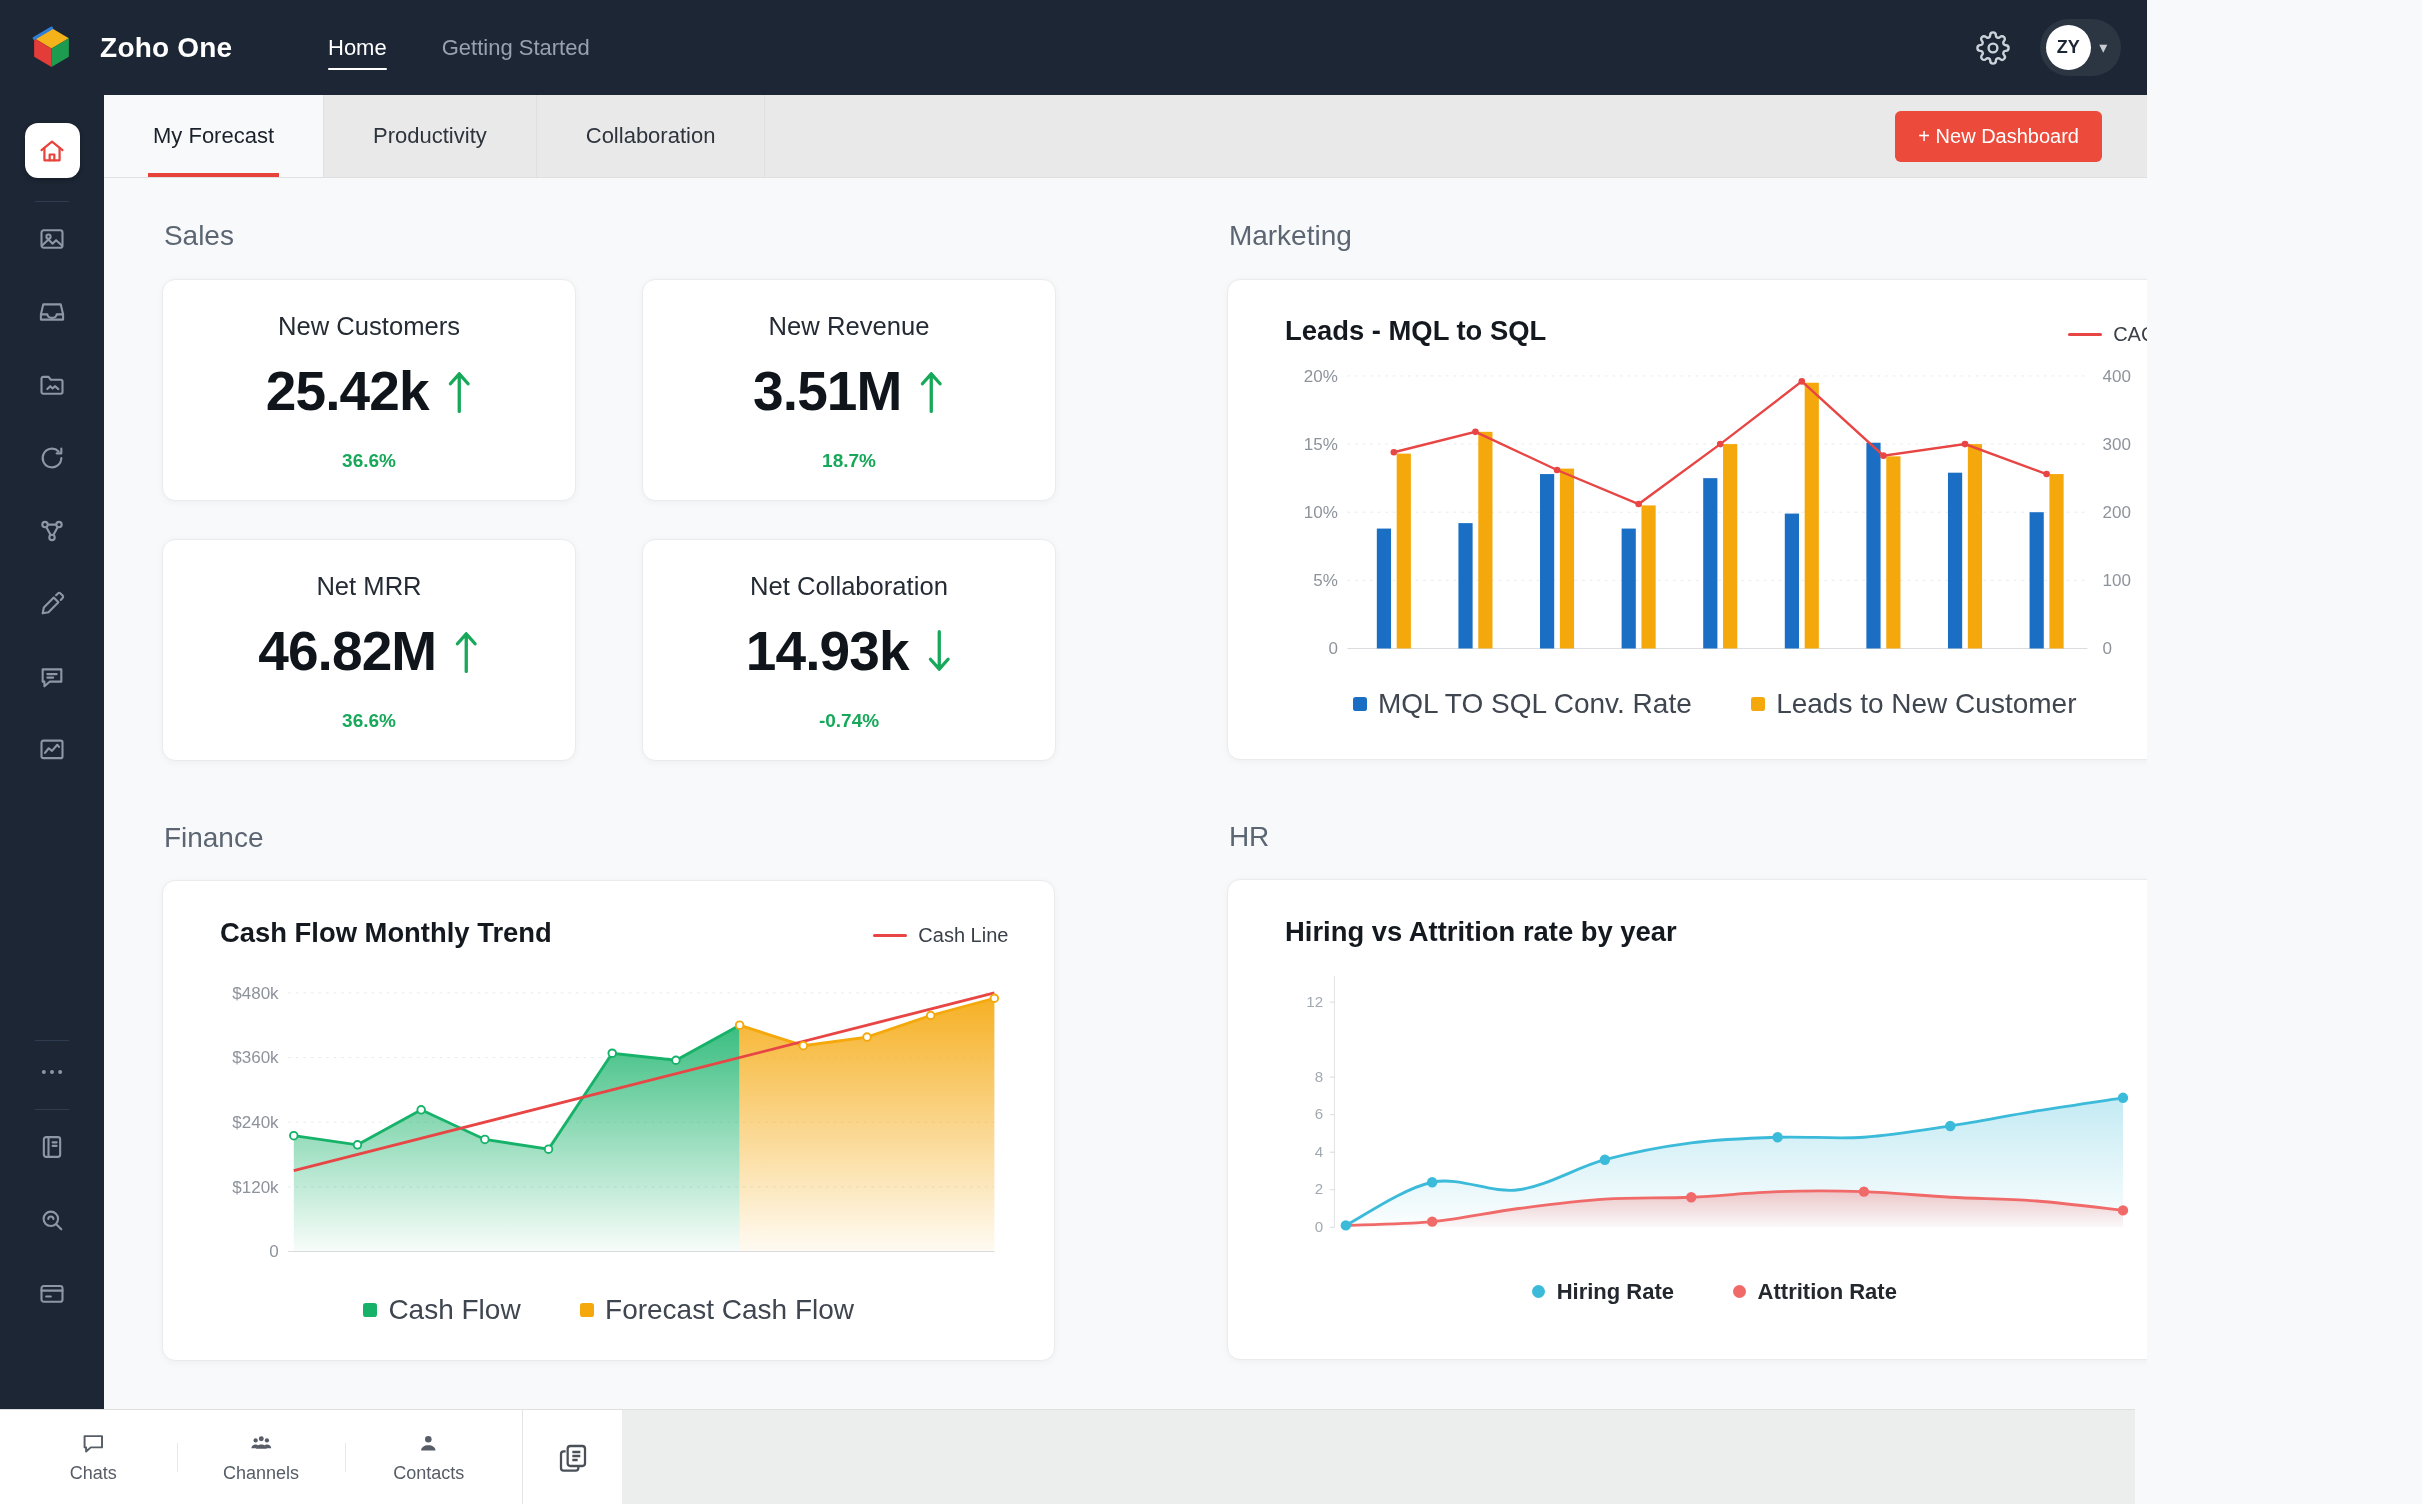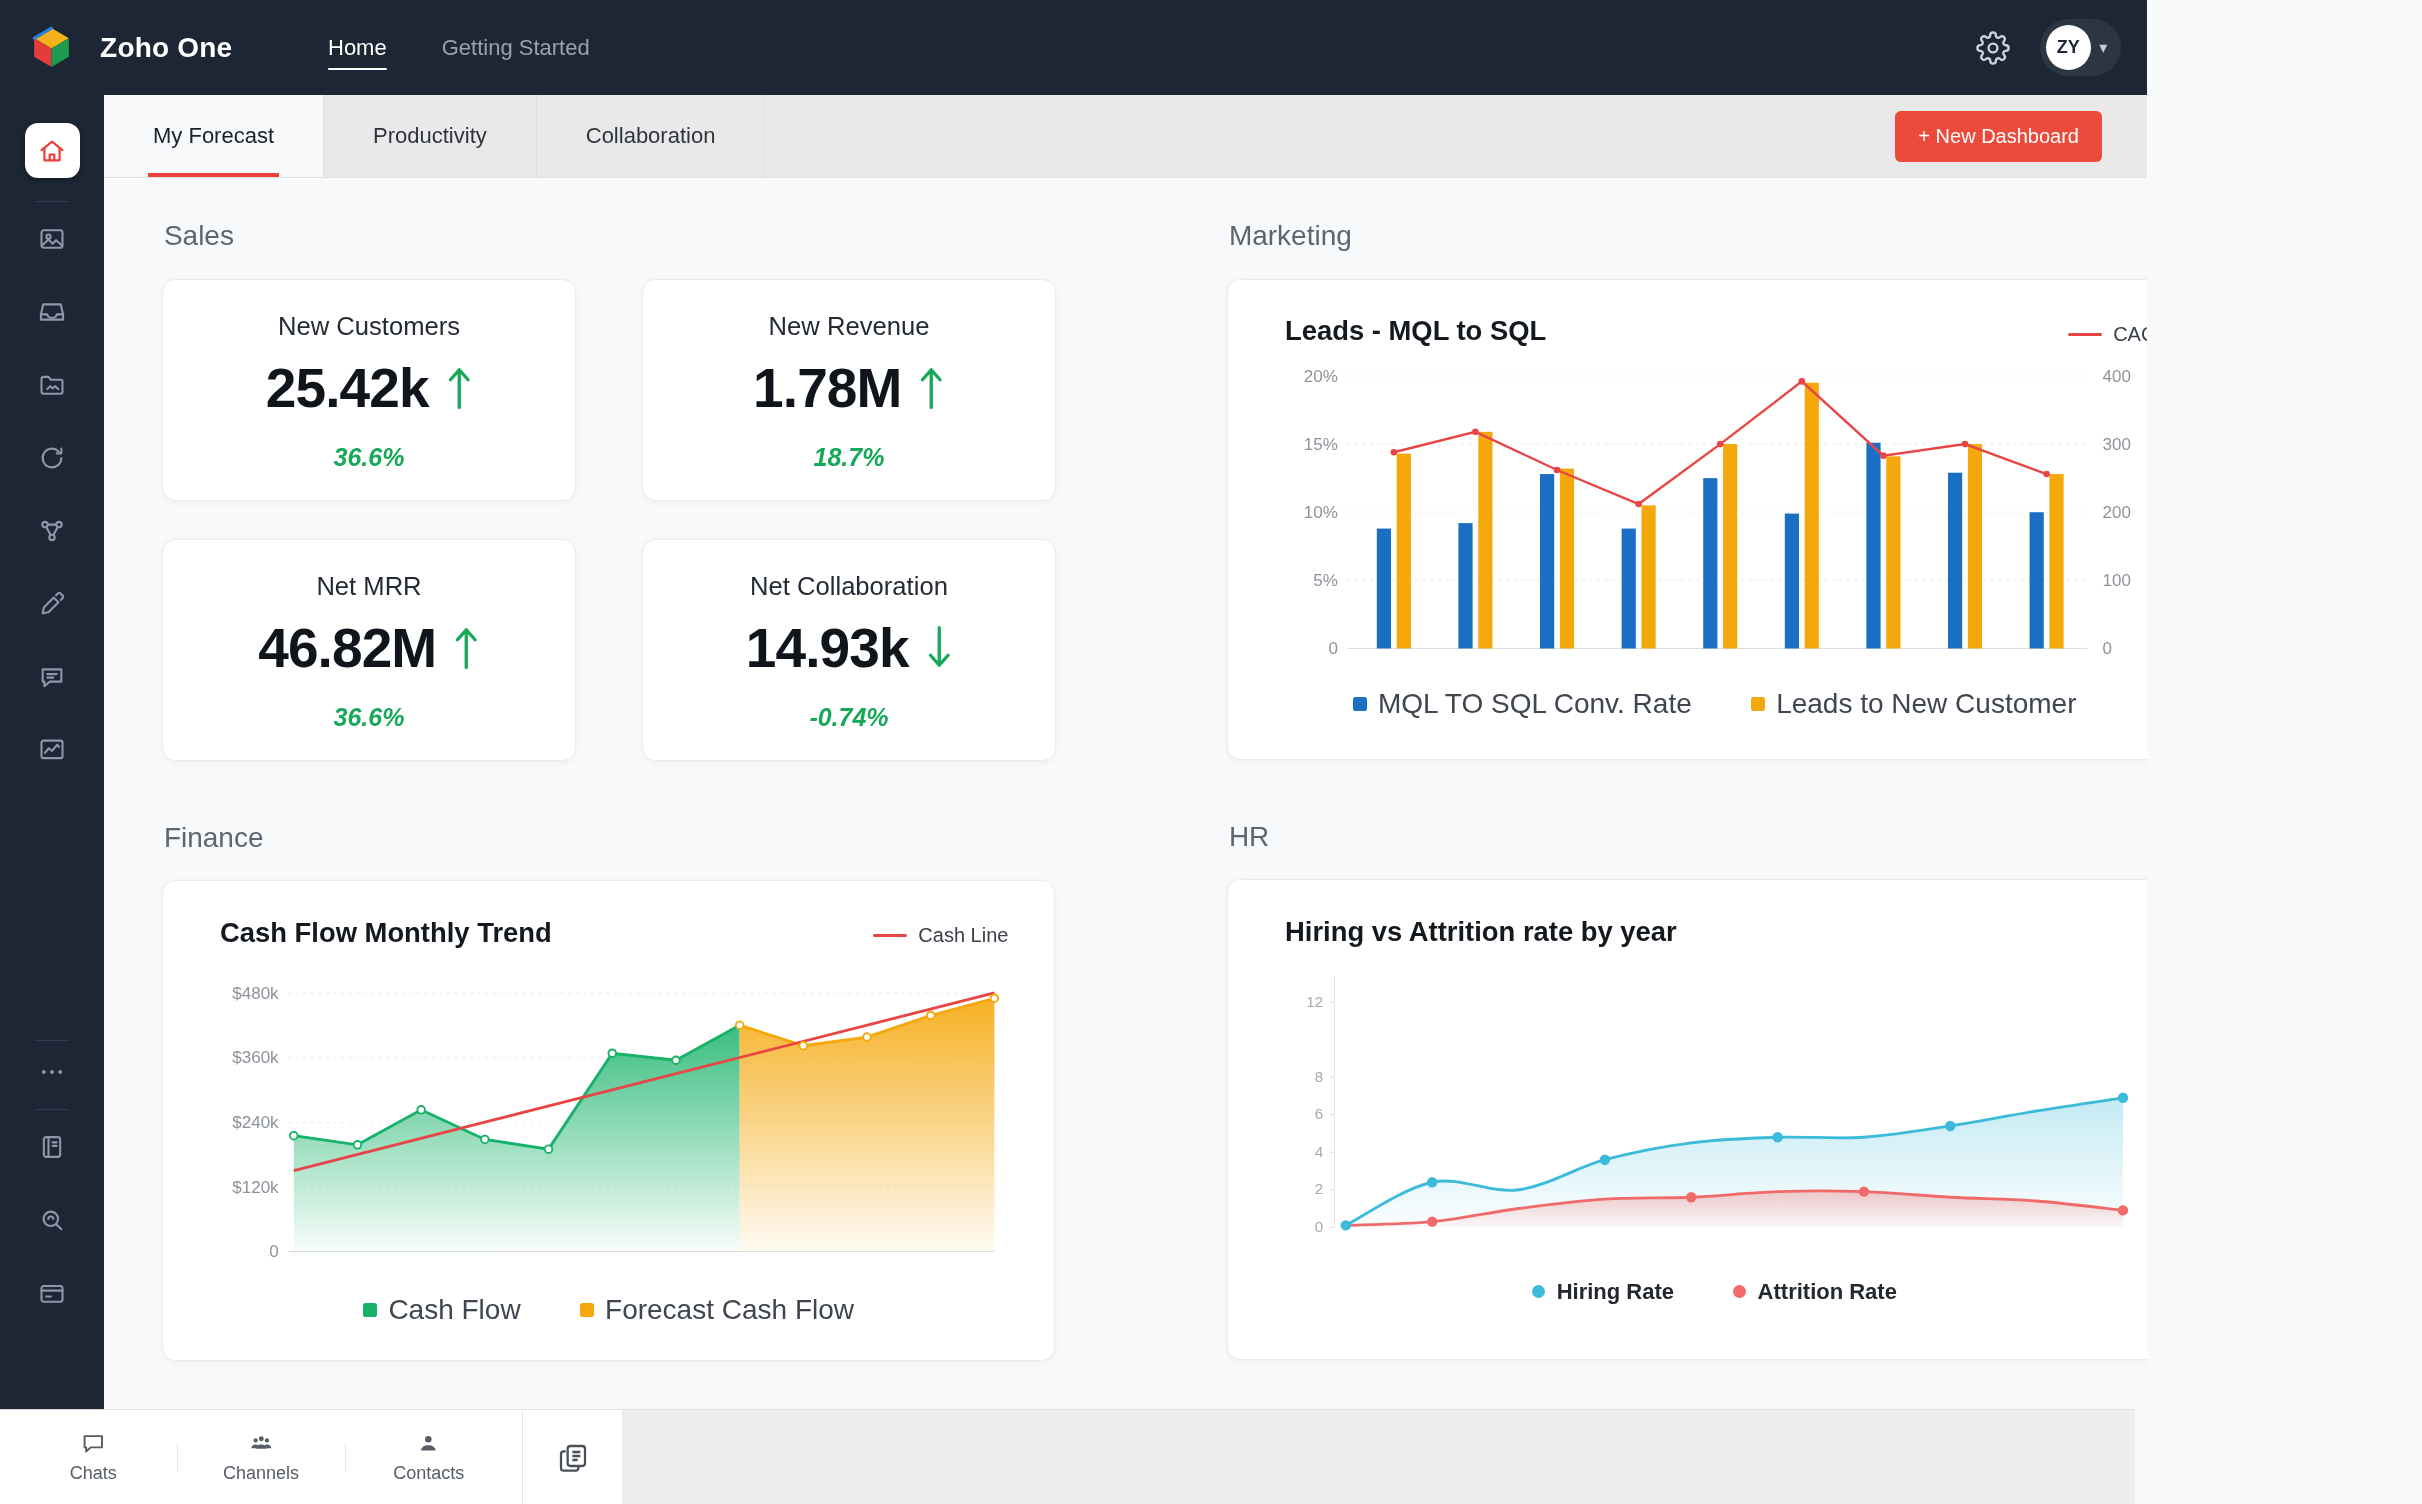--- a/index.html
+++ b/index.html
@@ -50,21 +50,21 @@
   .card{background:#fff;border:0.9px solid #EAEBEC;border-radius:13.2px;box-shadow:0 1.9px 7.6px rgba(25,35,45,.04);}
 
   .kpi-grid{display:grid;grid-template-columns:414px 414px;gap:38px 66px;}
   .kpi{height:222px;display:flex;flex-direction:column;align-items:center;justify-content:space-between;padding:32px 9.5px 28px;}
   .kpi-title{font-size:25.6px;font-weight:500;color:#242B34;}
   .kpi-valrow{display:flex;align-items:center;gap:17px;margin-top:-7.6px;}
   .kpi-value{font-size:55px;font-weight:700;color:#10151C;letter-spacing:-0.9px;}
   .kpi-arrow{color:#17A85A;display:flex;}
   .kpi-arrow svg{width:26.5px;height:49px;}
   .kpi-arrow.down svg{transform:rotate(180deg);}
-  .kpi-change{font-size:25px;font-weight:600;color:#17A85A;font-style:italic;}
+  .kpi-change{font-size:19px;font-weight:600;color:#17A85A;}
 
   .chart-card{height:481px;padding:32px 38px 0;overflow:hidden;}
   .chart-head{display:flex;align-items:flex-start;justify-content:space-between;padding:3.8px 7.6px 0 19px;}
   .chart-title{font-size:27.4px;font-weight:700;color:#14191F;}
   .line-legend{display:flex;align-items:center;gap:11.4px;font-size:20px;color:#3A4049;margin-top:7.6px;cursor:pointer;}
   .line-sw{width:34px;height:2.8px;border-radius:1.9px;display:inline-block;background:#E84545;}
   svg.chart{display:block;margin:7.6px auto 0;}
   #leads-svg{width:899px;height:322px;}
   #cashflow-svg{width:818px;height:326px;}
   #hiring-svg{width:899px;height:312px;}
@@ -241,21 +241,21 @@
                     <path d="M12 38V4M12 4l-8 9M12 4l8 9"></path>
                   </svg>
                 </span>
             </div>
             <div class="kpi-change" data-name="kpi-change">36.6%</div>
           </div>
 
           <div class="card kpi" data-name="kpi-card-new-revenue">
             <div class="kpi-title" data-name="kpi-title">New Revenue</div>
             <div class="kpi-valrow" data-name="kpi-value-row">
-              <span class="kpi-value" data-name="kpi-value">1.78M</span>
+              <span class="kpi-value" data-name="kpi-value">3.51M</span>
               <span class="kpi-arrow" data-name="trend-up-icon">
                   <svg viewBox="0 0 24 40" fill="none" stroke="currentColor" stroke-width="3" stroke-linecap="round" stroke-linejoin="round">
                     <path d="M12 38V4M12 4l-8 9M12 4l8 9"></path>
                   </svg>
                 </span>
             </div>
             <div class="kpi-change" data-name="kpi-change">18.7%</div>
           </div>
 
           <div class="card kpi" data-name="kpi-card-net-mrr">

